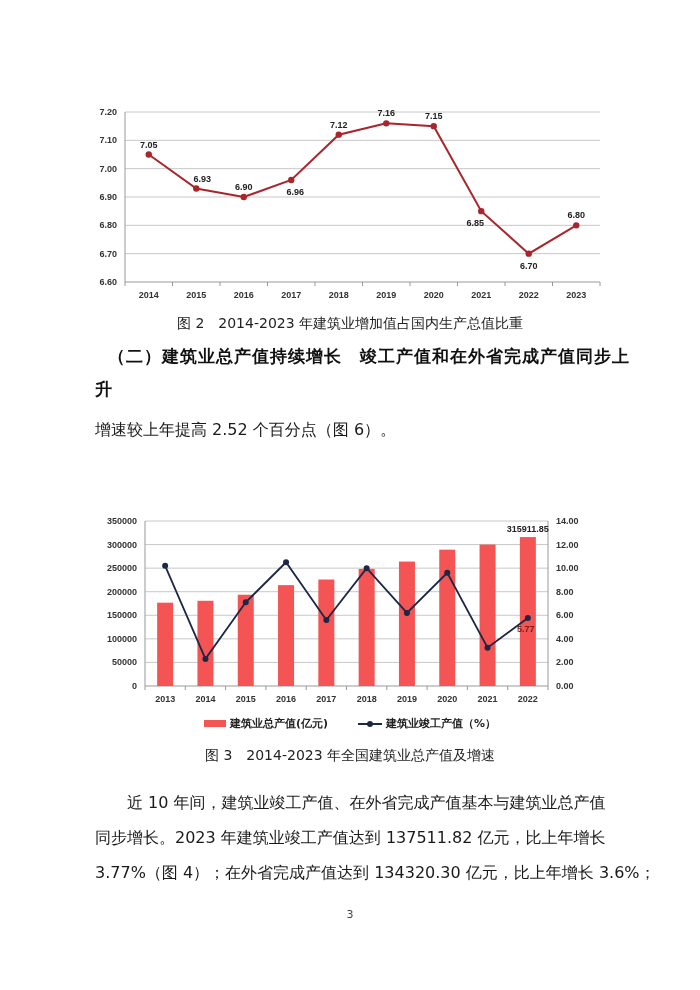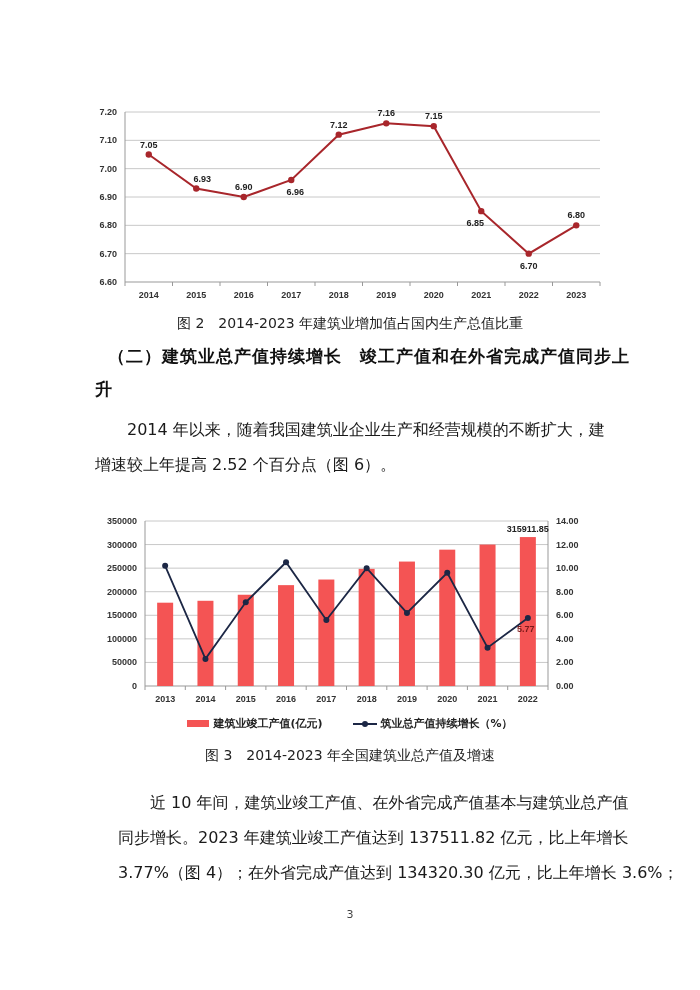--- a/index.html
+++ b/index.html
@@ -79,21 +79,20 @@
     <text x="528.75" y="268.6666666666665" text-anchor="middle" font-size="9" font-weight="bold" fill="#222">6.70</text>
     <circle cx="576.25" cy="225.33333333333334" r="3.2" fill="#a8262b"></circle>
     <text x="576.25" y="218.33333333333334" text-anchor="middle" font-size="9" font-weight="bold" fill="#222">6.80</text>
   </svg>
 <div class="caption" style="top:315px;">图 2　2014-2023 年建筑业增加值占国内生产总值比重</div>
 
 <div class="heading" style="top:345px;">（二）建筑业总产值持续增长　竣工产值和在外省完成产值同步上</div>
 <div class="heading" style="top:378px;left:95px;">升</div>
 
 <div class="para" style="top:412px;">
-  <span class="line indent">2014 年以来，随着我国建筑业企业生产和经营规模的不断扩大，建</span>
   <span class="line">增速较上年提高 2.52 个百分点（图 6）。</span>
 </div>
 
 <svg id="chart2" class="abs" style="left:0;top:505px;" width="700" height="205">
     <line x1="145" x2="548" y1="16" y2="16" stroke="#c8c8c8"></line>
     <text x="137" y="19" text-anchor="end" font-size="9" font-weight="bold" fill="#333">350000</text>
     <line x1="145" x2="548" y1="39.571428571428584" y2="39.571428571428584" stroke="#c8c8c8"></line>
     <text x="137" y="42.571428571428584" text-anchor="end" font-size="9" font-weight="bold" fill="#333">300000</text>
     <line x1="145" x2="548" y1="63.14285714285714" y2="63.14285714285714" stroke="#c8c8c8"></line>
     <text x="137" y="66.14285714285714" text-anchor="end" font-size="9" font-weight="bold" fill="#333">250000</text>
@@ -158,28 +157,28 @@
     <circle cx="406.95" cy="107.92857142857142" r="3" fill="#1c2745"></circle>
     <circle cx="447.25" cy="67.85714285714286" r="3" fill="#1c2745"></circle>
     <circle cx="487.54999999999995" cy="142.69642857142856" r="3" fill="#1c2745"></circle>
     <circle cx="527.8499999999999" cy="112.99642857142858" r="3" fill="#1c2745"></circle>
     <text x="527.8499999999999" y="27.070127857142865" text-anchor="middle" font-size="9" font-weight="bold" fill="#222">315911.85</text>
     <text x="525.8499999999999" y="126.99642857142858" text-anchor="middle" font-size="9" font-weight="bold" fill="#7a1a1a">5.77</text>
   </svg>
 <div class="legend">
   <div class="item">
     <span class="swatch-bar"></span>
-    <span>建筑业竣工产值(亿元)</span>
+    <span>建筑业总产值(亿元)</span>
   </div>
   <div class="item">
     <span class="swatch-line"></span>
-    <span>筑业总产值持续增长（%）</span>
+    <span>建筑业竣工产值（%）</span>
   </div>
 </div>
 <div class="caption" style="top:747px;">图 3　2014-2023 年全国建筑业总产值及增速</div>
 
-<div class="para" style="top:785px;margin-left:23px;">
+<div class="para" style="top:785px;">
   <span class="line indent">近 10 年间，建筑业竣工产值、在外省完成产值基本与建筑业总产值</span>
   <span class="line">同步增长。2023 年建筑业竣工产值达到 137511.82 亿元，比上年增长</span>
   <span class="line">3.77%（图 4）；在外省完成产值达到 134320.30 亿元，比上年增长 3.6%；</span>
 </div>
 
 <div class="pagenum">3</div>
 
 </body></html>

